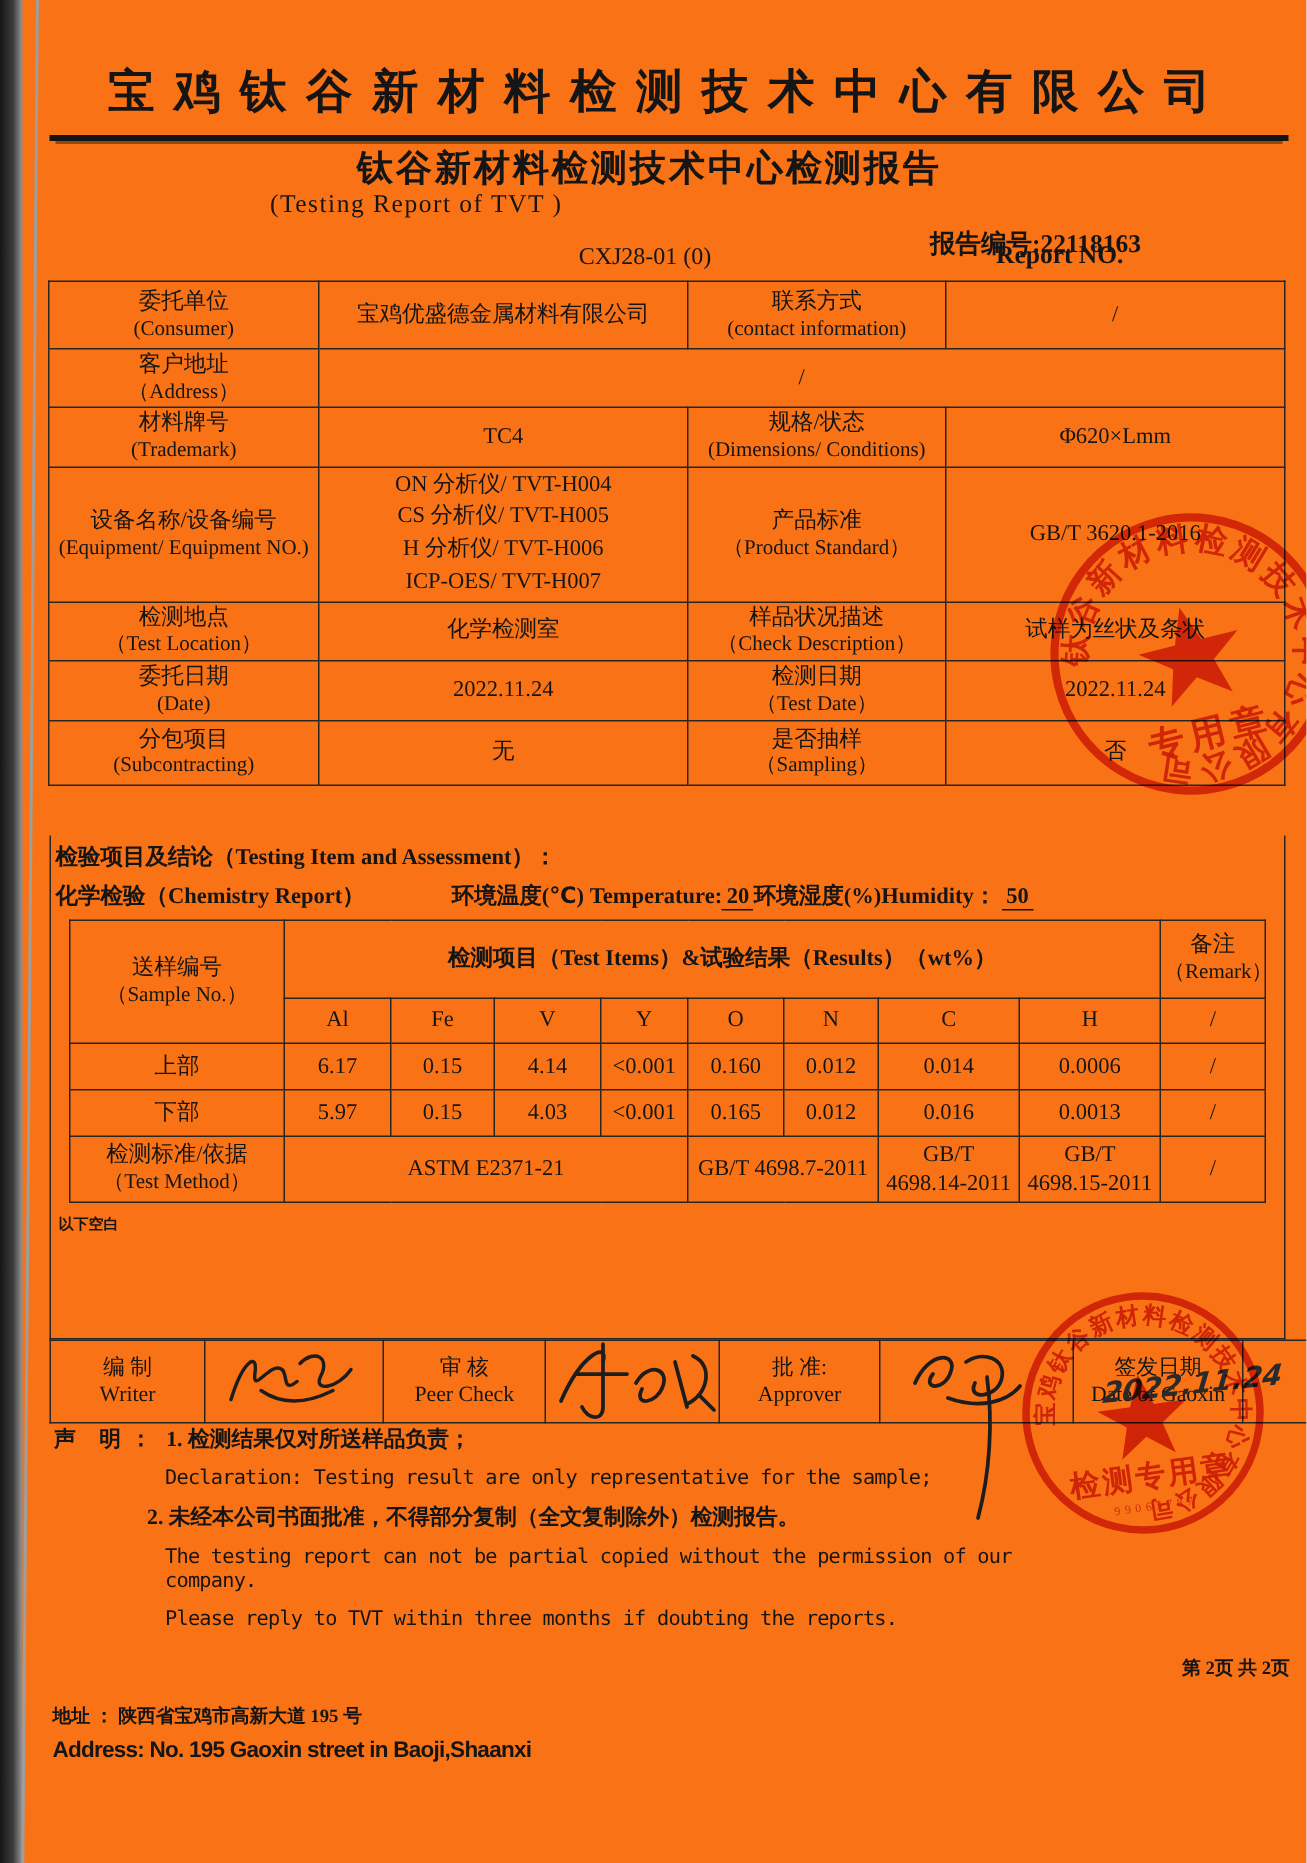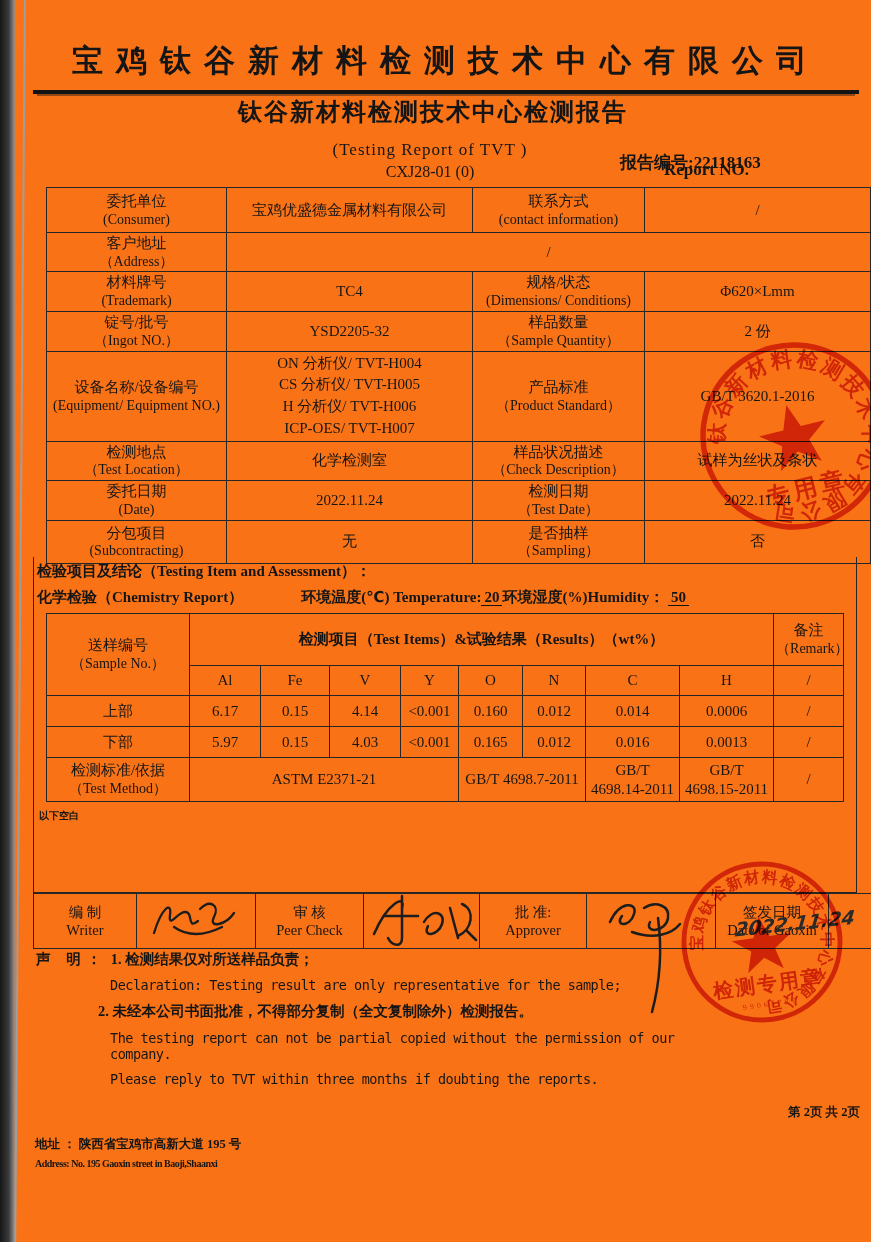--- a/index.html
+++ b/index.html
@@ -10,29 +10,29 @@
     background:linear-gradient(to right,#161616,#3c3c3c 55%,#8b8b8b 88%,rgba(160,160,160,0));}
   .scan-line{position:absolute;left:24px;top:-6px;width:2px;height:1260px;background:#9e9e9e;
     transform:rotate(0.45deg);transform-origin:top left;}
   
   .company-title{position:absolute;left:33px;top:40px;width:826px;text-align:center;
     font-size:31px;font-weight:bold;letter-spacing:13px;white-space:nowrap;
     border-bottom:4px solid #141414;box-shadow:0 6px 0 -4px rgba(20,20,20,.45);
     padding-bottom:8px;font-family:"DejaVu Sans","Liberation Sans",sans-serif;}
   .report-title{position:absolute;left:33px;top:96px;width:800px;text-align:center;
     font-size:24px;font-weight:bold;letter-spacing:2px;}
-  .tr-en{position:absolute;left:180px;top:140px;width:500px;text-align:center;font-size:17px;letter-spacing:1px;}
+  .tr-en{position:absolute;left:180px;top:126px;width:500px;text-align:left;font-size:17px;letter-spacing:1px;}
   .doc-code{position:absolute;left:180px;top:163px;width:500px;text-align:center;font-size:16px;}
   .report-no{position:absolute;left:620px;top:136px;font-size:17px;font-weight:bold;margin-top:15px;}
   .report-no-en{position:absolute;left:664px;top:160px;font-size:17px;font-weight:bold;}
   
   table{border-collapse:collapse;table-layout:fixed;}
   td{border:1.6px solid #262626;text-align:center;vertical-align:middle;padding:1px 2px;
      font-size:15px;line-height:1.25;overflow:hidden;}
-  .info-table{position:absolute;left:46px;top:187px;width:824px;border-radius:26px;}
+  .info-table{position:absolute;left:32px;top:187px;width:824px;border-radius:26px;}
   .lab-en{font-size:14px;}
   .eq-line{font-size:15px;line-height:1.45;}
   
   .assess-box{position:absolute;left:33px;top:557px;width:824px;height:336px;
     border:1.6px solid #262626;border-top:none;box-sizing:border-box;}
   .assess-head{position:absolute;left:3px;top:5px;font-size:15px;font-weight:600;}
   .chem-line{position:absolute;left:3px;top:31px;font-size:15px;font-weight:600;white-space:nowrap;}
   .chem-gap{display:inline-block;width:58px;}
   .uval{border-bottom:1.5px solid #151515;padding:0 3px;font-weight:600;}
   .results-table{position:absolute;left:12px;top:56px;width:797px;}
@@ -46,22 +46,22 @@
     transform:rotate(-6deg) skewX(-12deg);color:#2a2a2a;font-family:"DejaVu Sans",sans-serif;white-space:nowrap;}
   
   .decl{position:absolute;left:36px;top:950px;width:650px;font-size:14.5px;}
   .decl-row{margin-bottom:8px;}
   .decl-label{font-weight:bold;letter-spacing:6px;}
   .decl-cn{font-weight:600;}
   .decl-en{margin-left:74px;margin-bottom:9px;font-size:13.5px;font-family:"DejaVu Sans Mono","Liberation Mono",monospace;letter-spacing:-0.5px;}
   .decl-cn-ind{margin-left:62px;margin-bottom:9px;}
   
   .addr-cn{position:absolute;left:35px;top:1136px;font-size:12.5px;font-weight:bold;}
-  .addr-en{position:absolute;left:35px;top:1158px;font-size:10px;font-weight:bold;
-    font-family:Liberation Serif, serif;letter-spacing:-0.5px;}
+  .addr-en{position:absolute;left:35px;top:1158px;font-size:15px;font-weight:bold;
+    font-family:Liberation Sans, sans-serif;letter-spacing:-0.5px;}
   .page-info{position:absolute;left:788px;top:1104px;font-size:12.5px;font-weight:bold;white-space:nowrap;}
   
   .stamp{position:absolute;mix-blend-mode:multiply;opacity:.93;}
 </style>
 </head>
 <body>
 
 <div class="page">
 
   <div class="scan-edge"></div>
@@ -105,32 +105,20 @@
       <td>
             <div>材料牌号</div>
             <div class="lab-en">(Trademark)</div>
           </td>
       <td>TC4</td>
       <td>
             <div>规格/状态</div>
             <div class="lab-en">(Dimensions/ Conditions)</div>
           </td>
       <td>Φ620×Lmm</td>
-    </tr>
-    <tr style="height:40px">
-      <td>
-            <div>锭号/批号</div>
-            <div class="lab-en">（Ingot NO.）</div>
-          </td>
-      <td>YSD2205-32</td>
-      <td>
-            <div>样品数量</div>
-            <div class="lab-en">（Sample Quantity）</div>
-          </td>
-      <td>2 份</td>
     </tr>
     <tr style="height:90px">
       <td>
             <div>设备名称/设备编号</div>
             <div class="lab-en">(Equipment/ Equipment NO.)</div>
           </td>
       <td>
         <div class="eq-line">ON 分析仪/ TVT-H004</div>
         <div class="eq-line">CS 分析仪/ TVT-H005</div>
         <div class="eq-line">H 分析仪/ TVT-H006</div>

